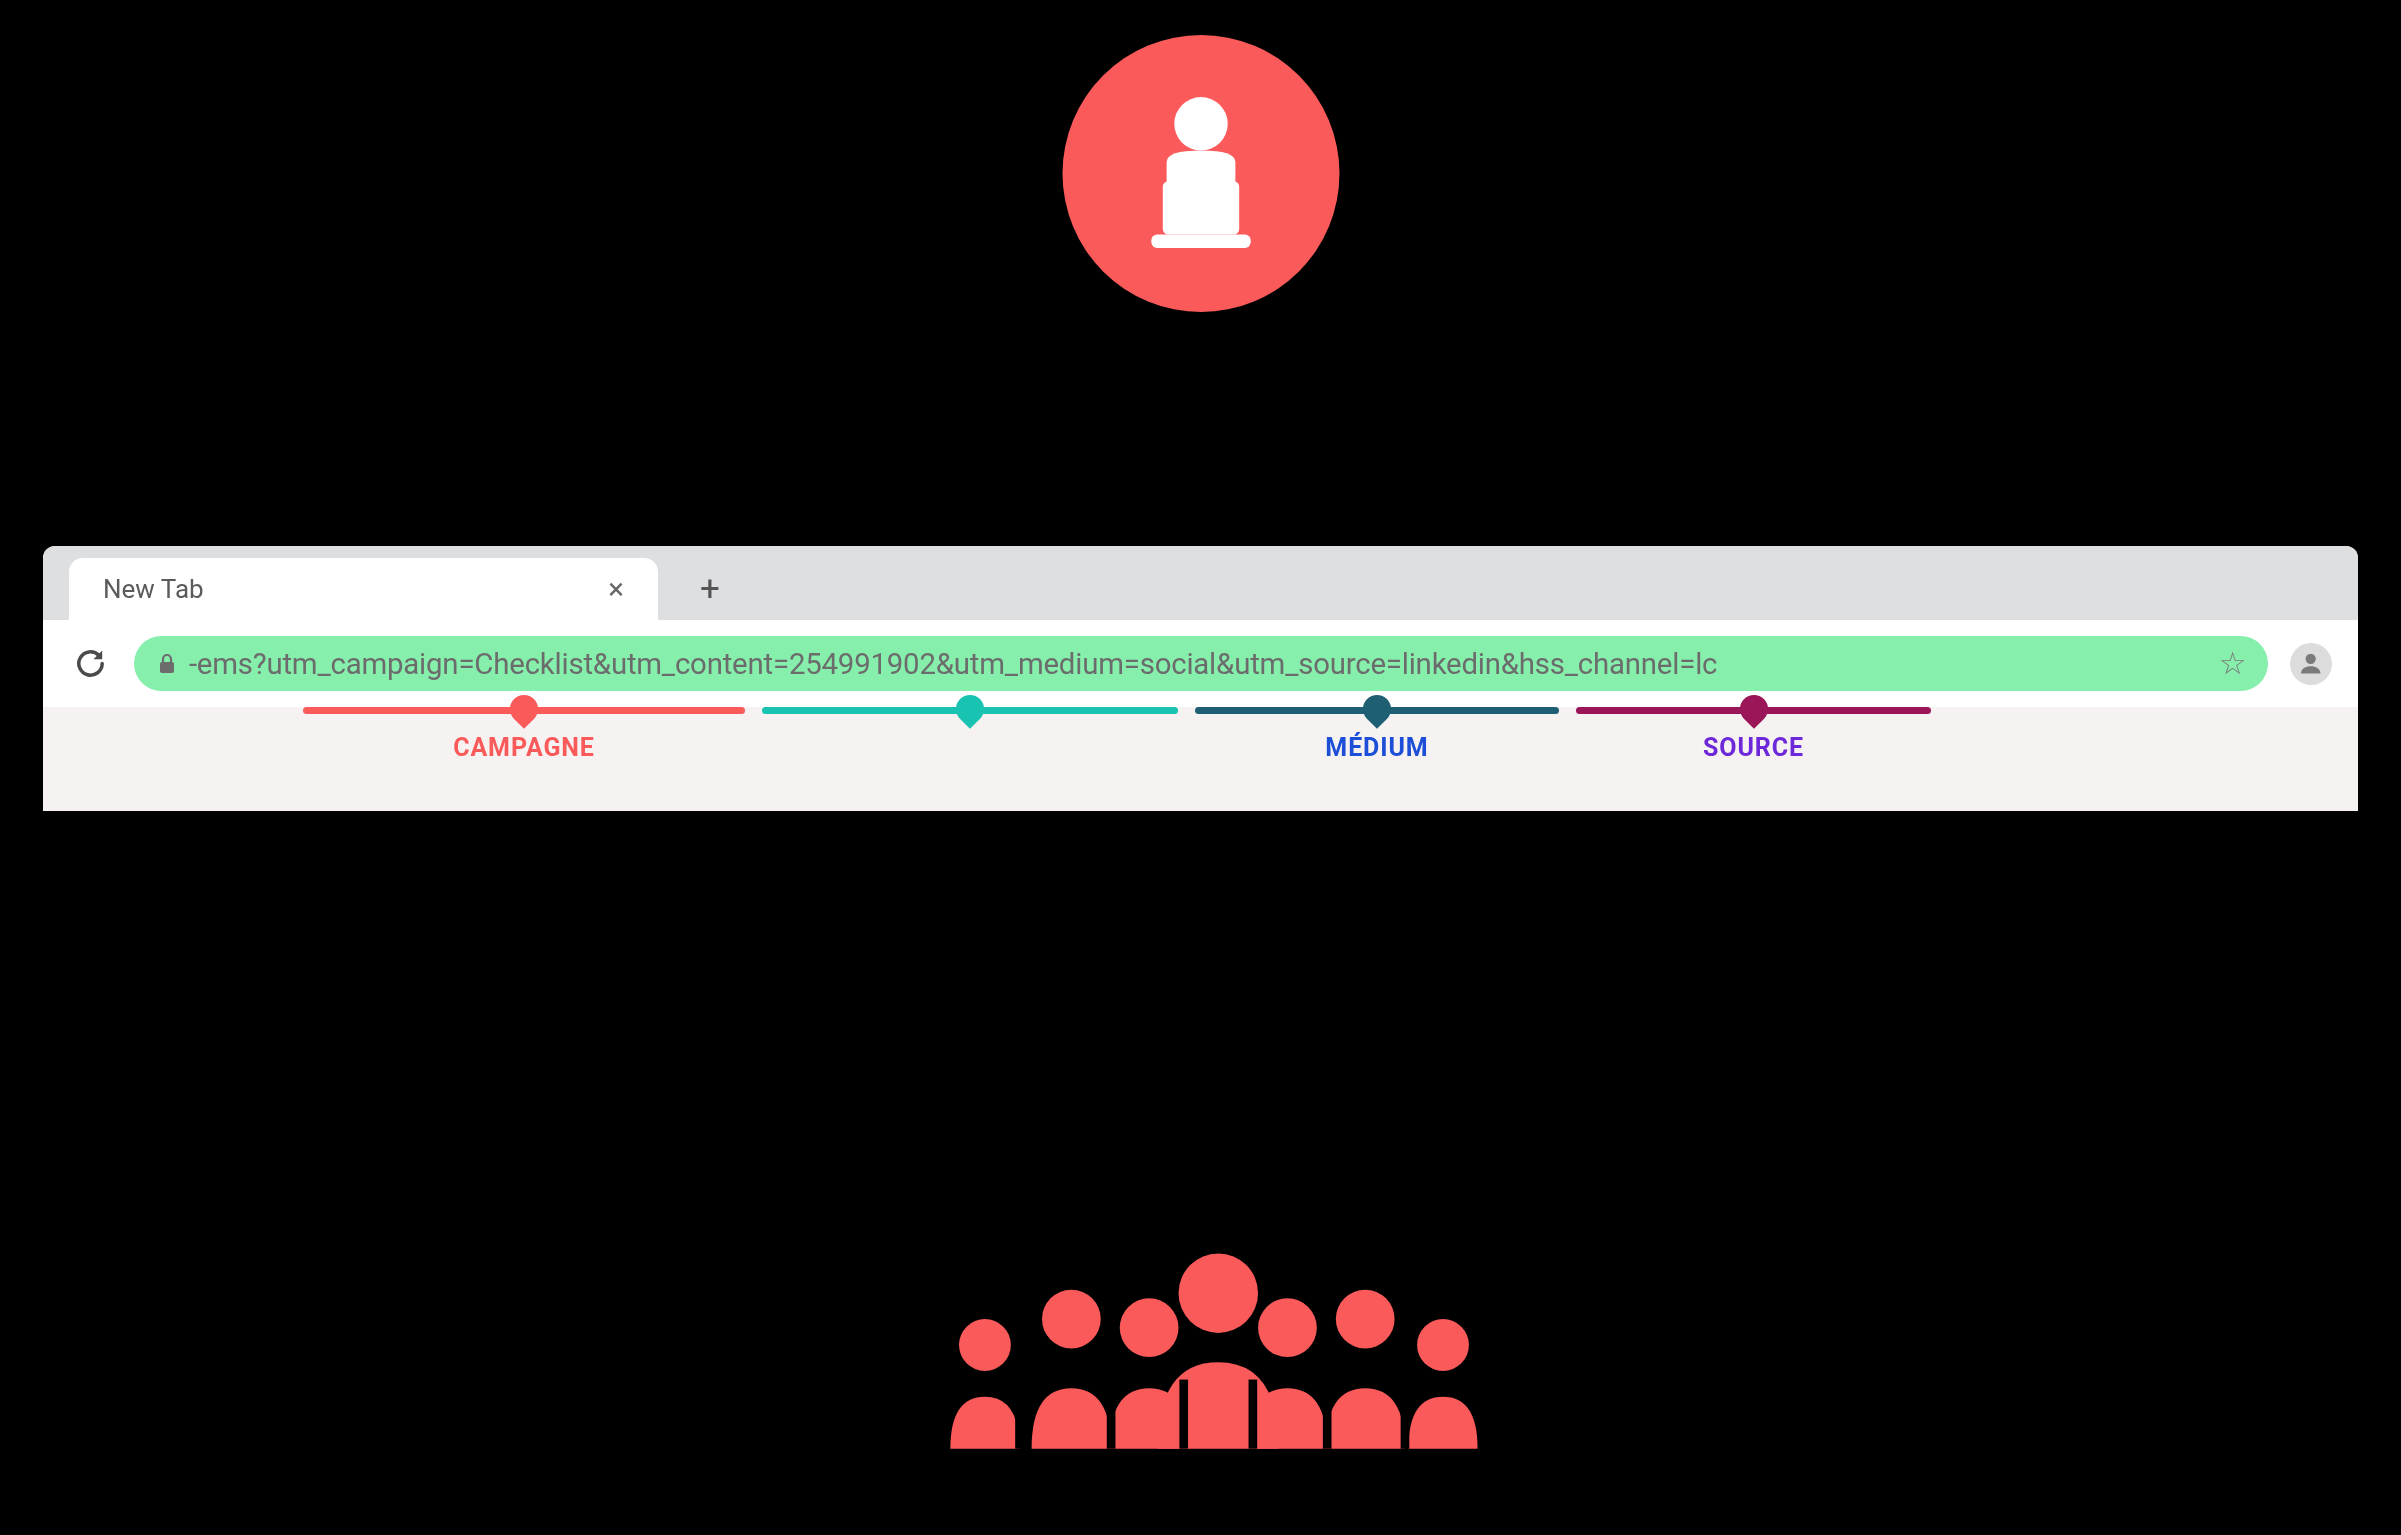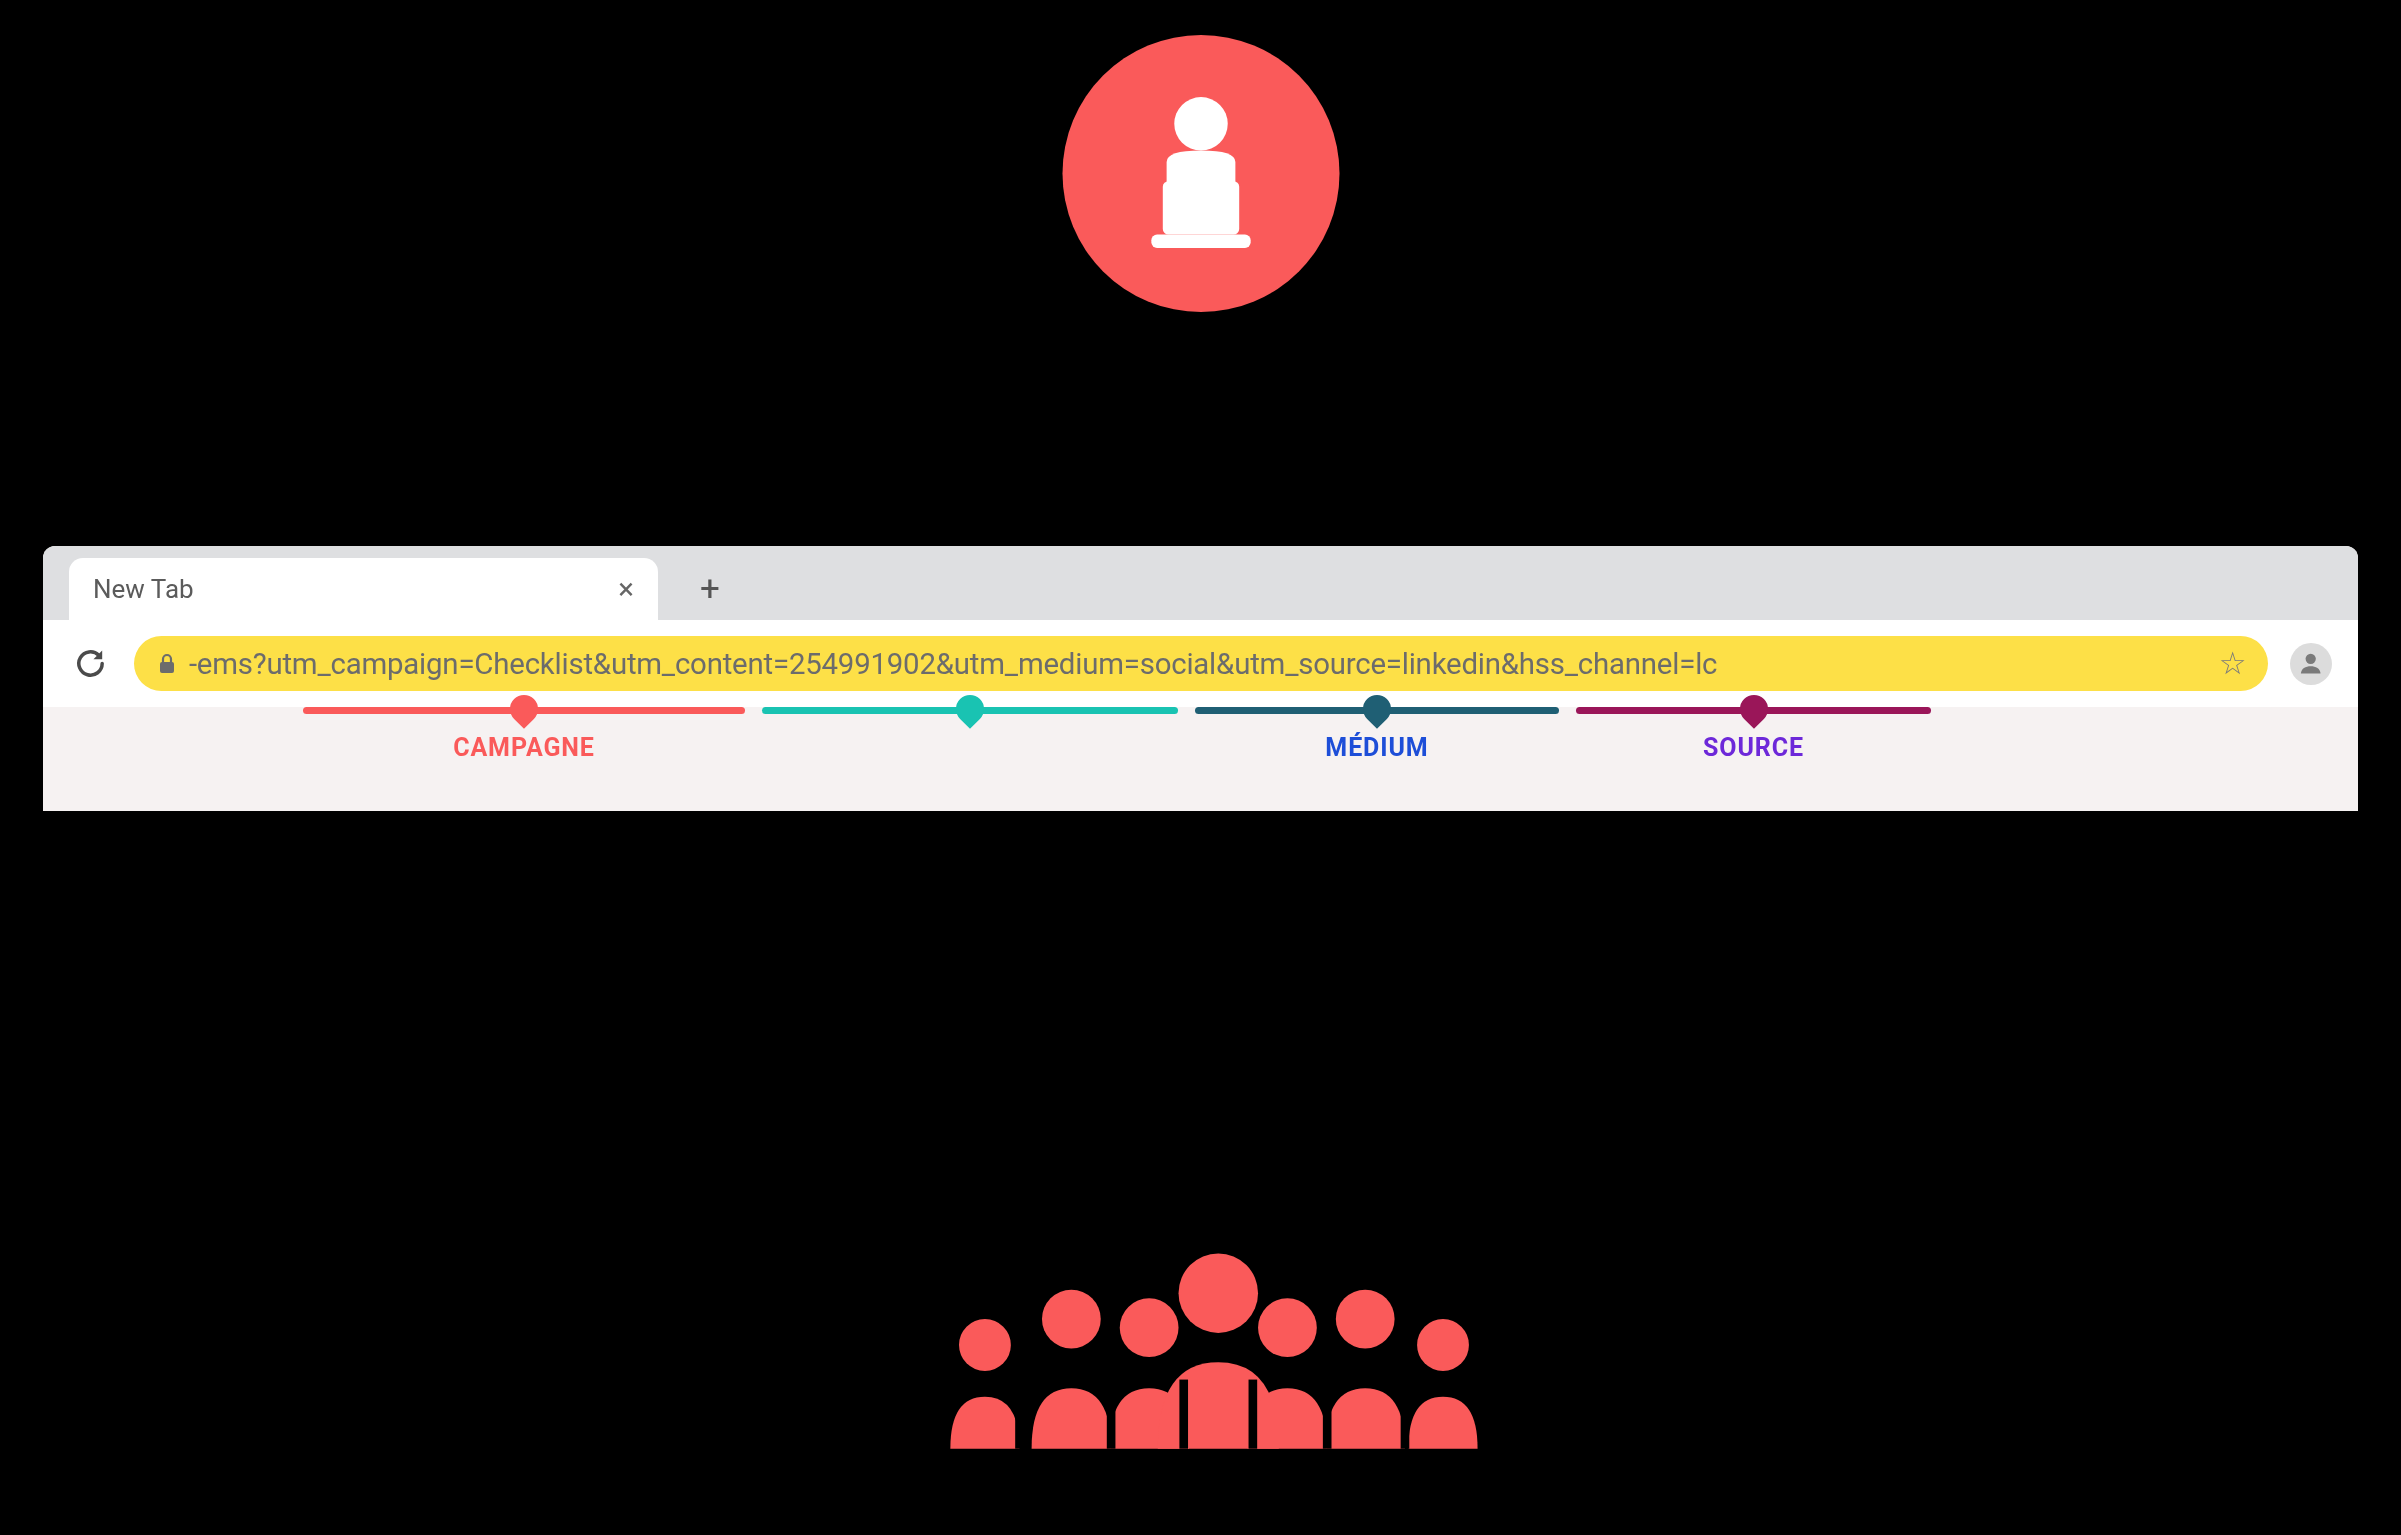--- a/index.html
+++ b/index.html
@@ -47,21 +47,21 @@
     padding-left: 26px;
     position: relative;
   }
   .tab {
     background: #fff;
     height: 62px;
     width: 589px;
     border-radius: 14px 14px 0 0;
     display: flex;
     align-items: center;
-    padding: 0 24px;
+    padding: 0 34px;
     font-size: 26px;
     color: #5b5b5b;
     justify-content: space-between;
   }
   .tab-close {
     font-size: 29.4px;
     color: #666;
     cursor: pointer;
   }
   .newtab-plus {
@@ -86,21 +86,21 @@
   }
   .reload-btn {
     width: 42px; height: 42px;
     display:flex;align-items:center;justify-content:center;
     cursor:pointer;
   }
   .reload-btn svg { width: 35px; height: 35px; }
   .omnibox {
     flex: 1;
     height: 55px;
-    background: #fde047;
+    background: #86efac;
     border-radius: 35px;
     display: flex;
     align-items: center;
     padding: 0 21px;
     font-size: 29.4px;
     color: #6c6c6c;
     gap: 10.4px;
     overflow: hidden;
     white-space: nowrap;
   }

